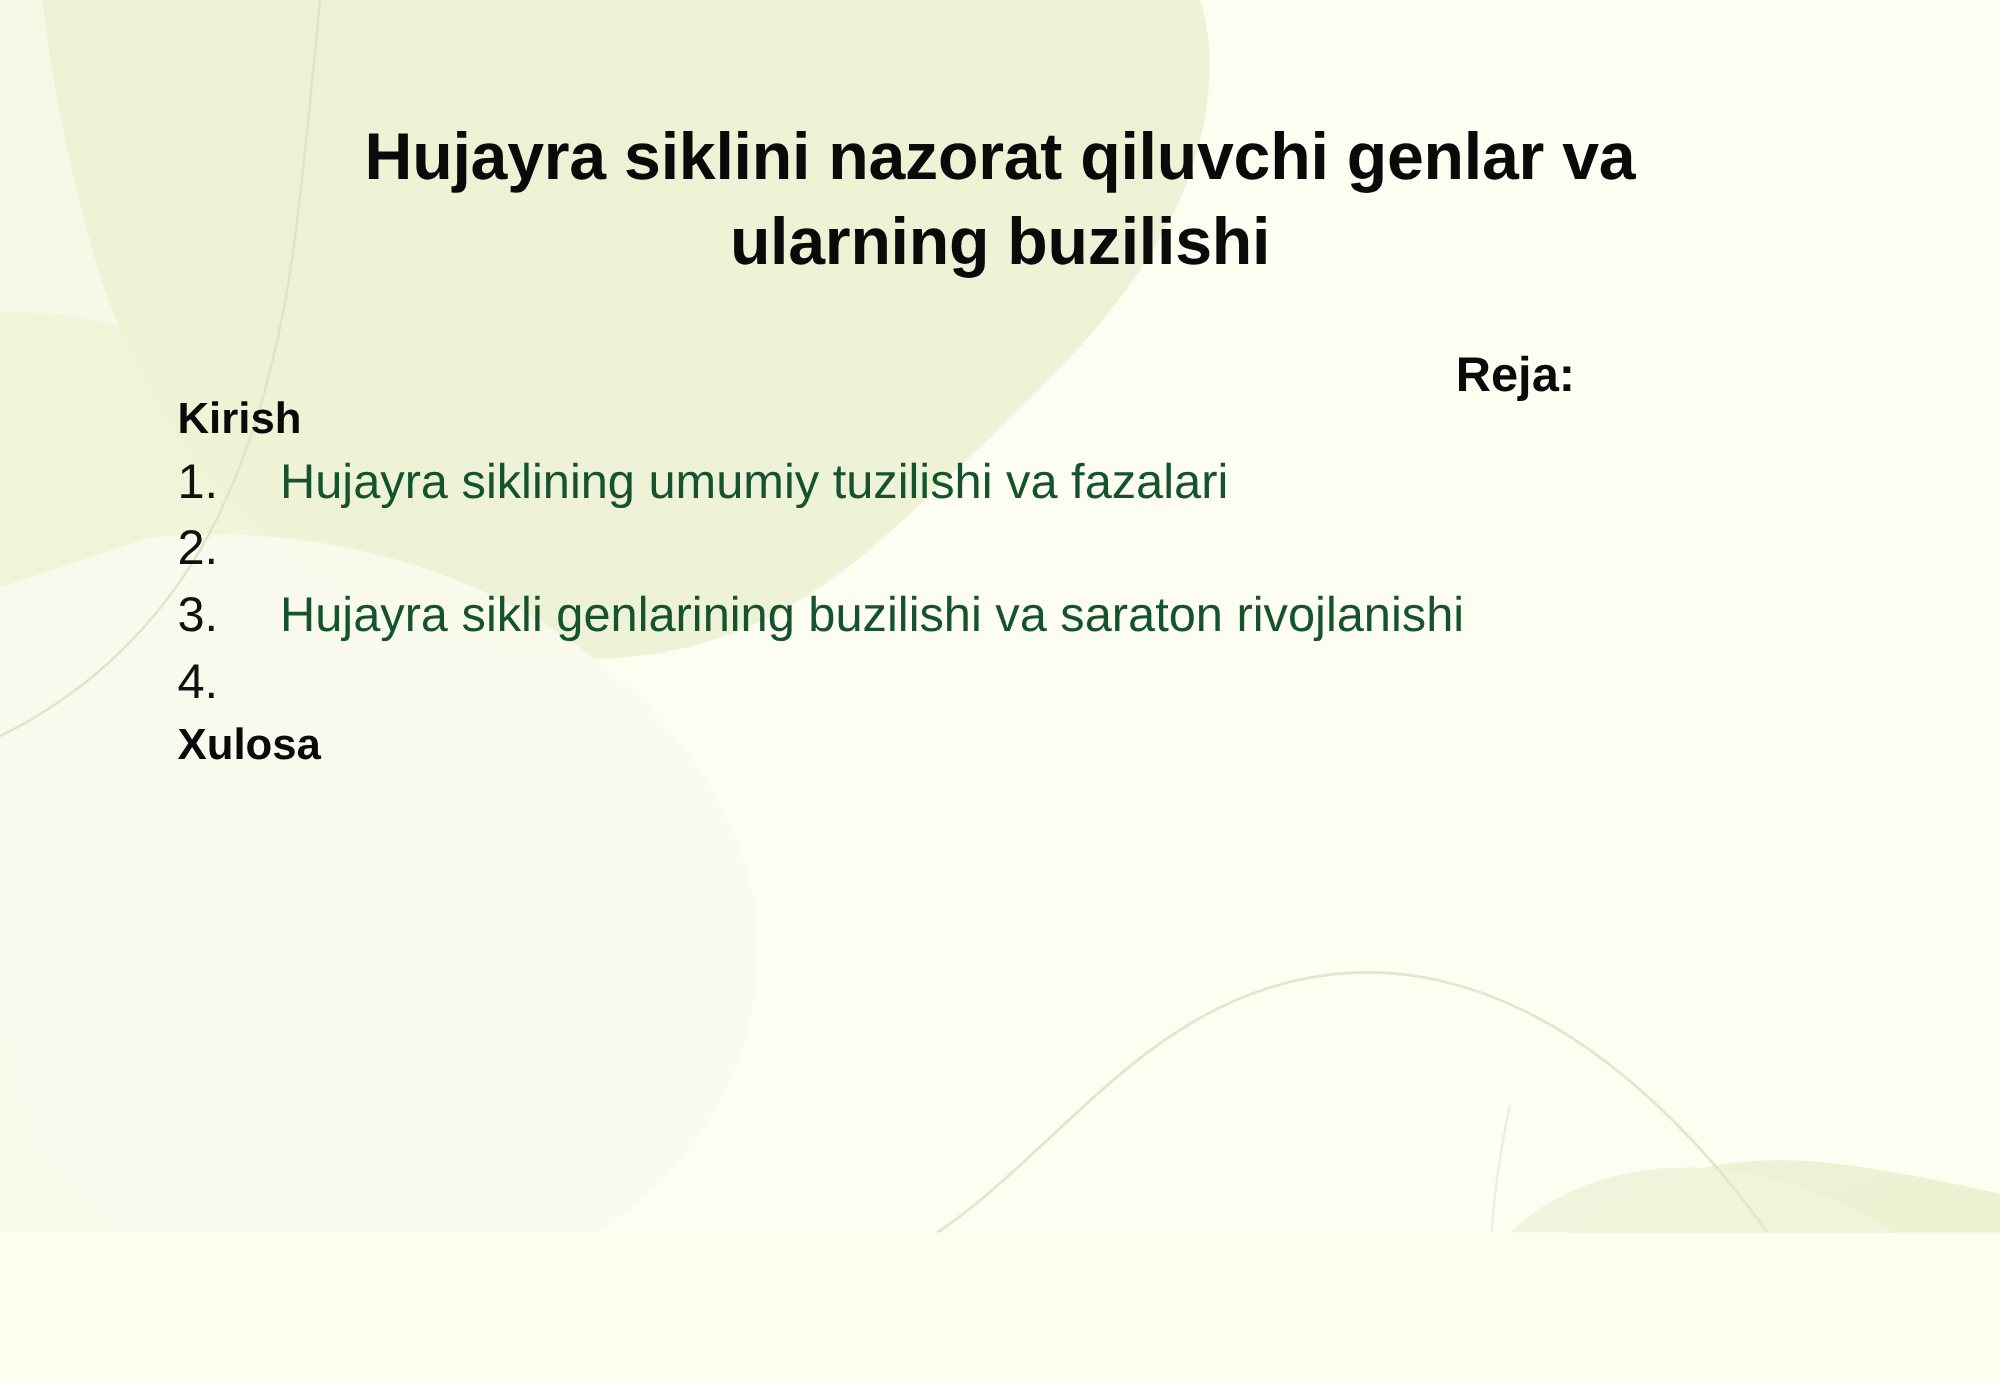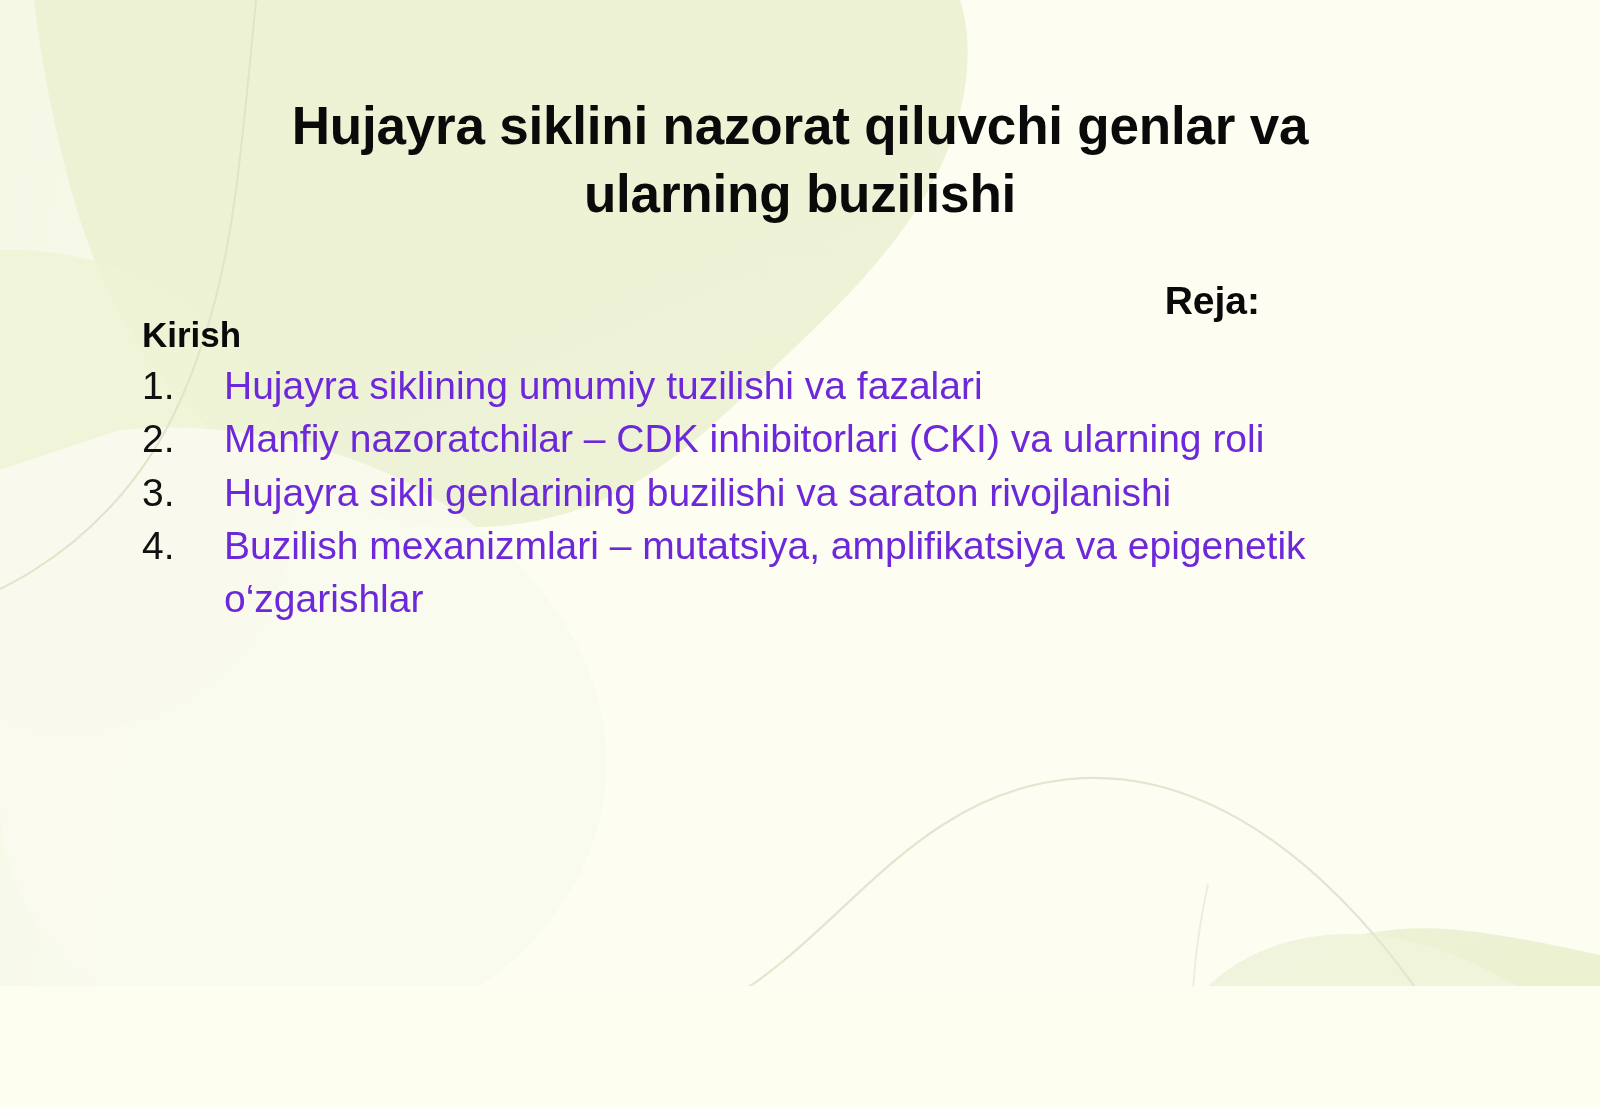--- a/index.html
+++ b/index.html
@@ -108,21 +108,21 @@
     font-size: 39px;
     line-height: 1.345;
     color: #111111;
   }
 
   .agenda-text {
     flex: 1 1 auto;
     max-width: 1120px;
     font-size: 39px;
     line-height: 1.345;
-    color: #6d28d9;
+    color: #14532d;
   }
 </style>
 </head>
 <body>
 
 <div id="slide">
 
   <svg id="bg-decor" viewBox="0 0 1600 1107" preserveAspectRatio="none">
 
     <defs>
@@ -227,31 +227,30 @@
 
       <ol class="agenda-list">
 
         <li class="agenda-item">
           <span class="agenda-num">1.</span>
           <span class="agenda-text">Hujayra siklining umumiy tuzilishi va fazalari</span>
         </li>
 
         <li class="agenda-item">
           <span class="agenda-num">2.</span>
-          <span class="agenda-text">Manfiy nazoratchilar – CDK inhibitorlari (CKI) va ularning roli</span>
         </li>
 
         <li class="agenda-item">
           <span class="agenda-num">3.</span>
           <span class="agenda-text">Hujayra sikli genlarining buzilishi va saraton rivojlanishi</span>
         </li>
 
         <li class="agenda-item">
           <span class="agenda-num">4.</span>
-          <span class="agenda-text">Buzilish mexanizmlari – mutatsiya, amplifikatsiya va epigenetik o‘zgarishlar</span>
         </li>
 
       </ol>
 
+      <div class="tail-word">Xulosa</div>
 
     </div>
   </div>
 </div>
 
 </body></html>

